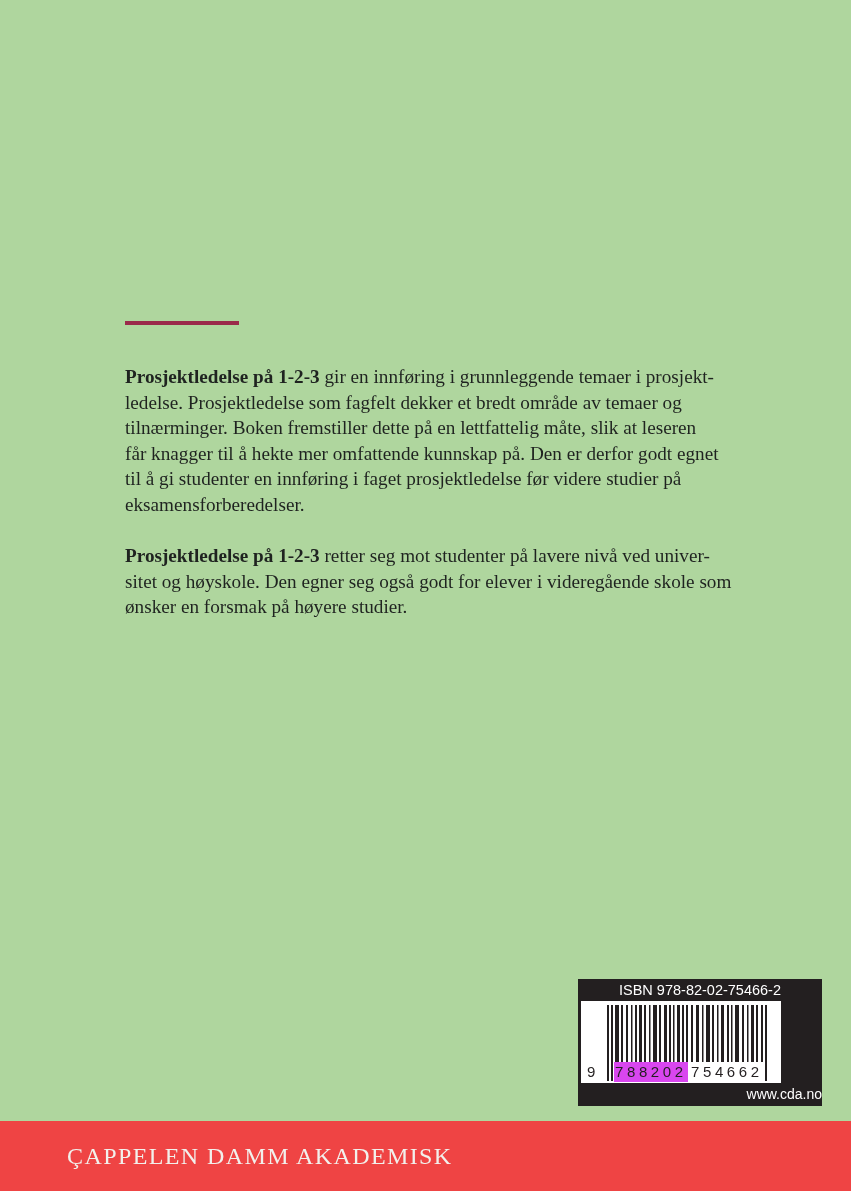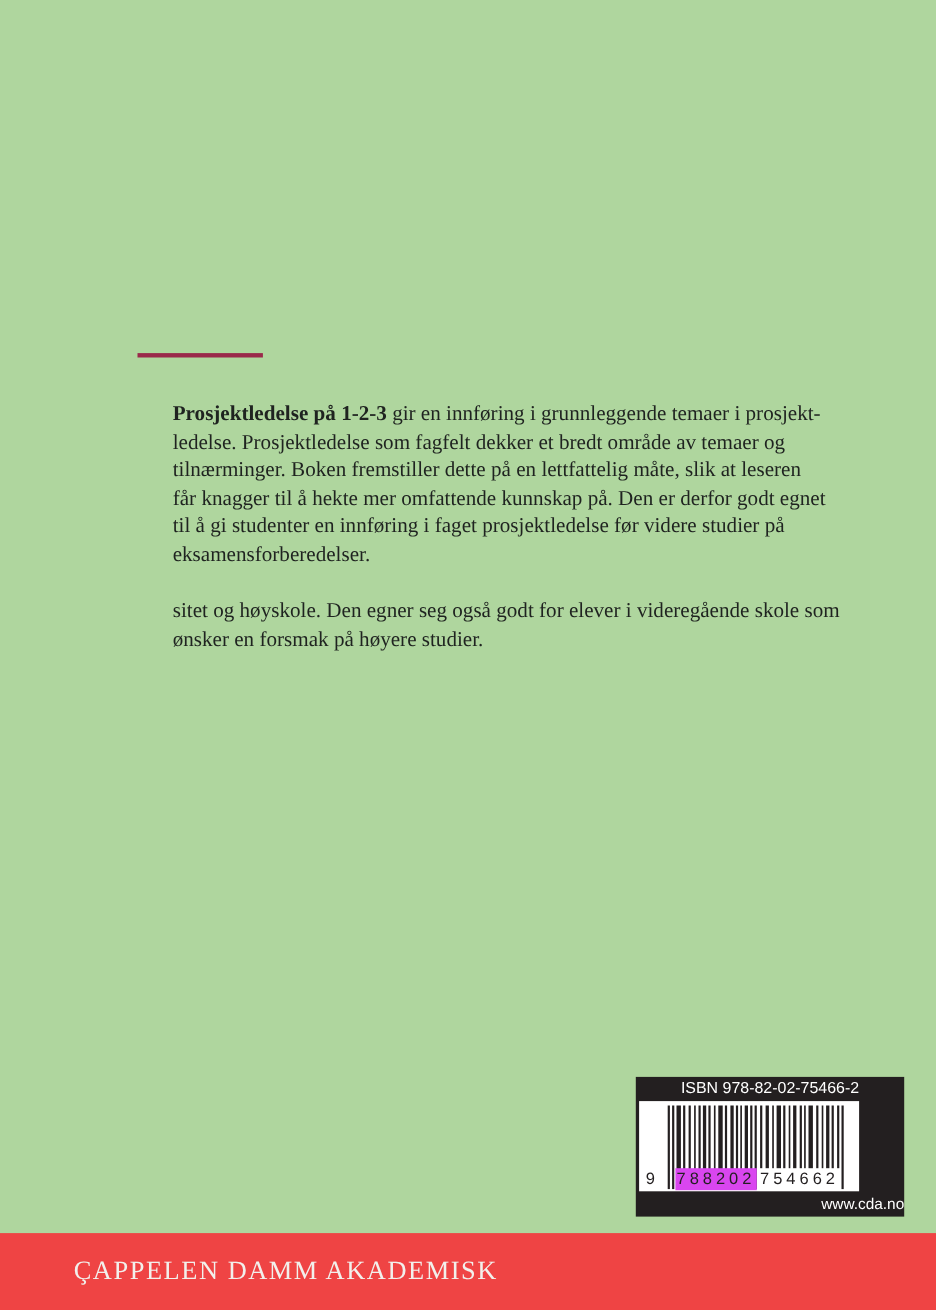--- a/index.html
+++ b/index.html
@@ -14,21 +14,21 @@
     background: #9a2a4a;
   }
   .blurb {
     position: absolute; left: 125px; top: 364px; width: 630px;
     font-family: "Liberation Serif", "DejaVu Serif", serif;
     font-size: 19.2px; line-height: 25.6px;
     color: #1f2320;
   }
   .blurb p { margin: 0; }
   .blurb p + p { margin-top: 25.6px; }
-  .blurb .line { display: block; white-space: nowrap; margin-left: 32px; }
+  .blurb .line { display: block; white-space: nowrap; }
   .blurb b { font-weight: bold; }
 
   .isbn-box {
     position: absolute; left: 578px; top: 979px; width: 206px; height: 127px;
     background: #231f20;
     padding-left: 38px;
   }
   .isbn-text {
     position: absolute; left: 0; top: 0; width: 100%; height: 22px;
     color: #ffffff; text-align: center;
@@ -77,20 +77,21 @@
 <div class="blurb">
   <p>
     <span class="line"><b>Prosjektledelse på 1-2-3</b><span> gir en innføring i grunnleggende temaer i prosjekt-</span></span>
     <span class="line">ledelse. Prosjektledelse som fagfelt dekker et bredt område av temaer og</span>
     <span class="line">tilnærminger. Boken fremstiller dette på en lettfattelig måte, slik at leseren</span>
     <span class="line">får knagger til å hekte mer omfattende kunnskap på. Den er derfor godt egnet</span>
     <span class="line">til å gi studenter en innføring i faget prosjektledelse før videre studier på</span>
     <span class="line">eksamensforberedelser.</span>
   </p>
   <p>
+    <span class="line"><b>Prosjektledelse på 1-2-3</b><span> retter seg mot studenter på lavere nivå ved univer-</span></span>
     <span class="line">sitet og høyskole. Den egner seg også godt for elever i videregående skole som</span>
     <span class="line">ønsker en forsmak på høyere studier.</span>
   </p>
 </div>
 
 <div class="isbn-box">
   <div class="isbn-text">ISBN 978-82-02-75466-2</div>
   <div class="barcode-area">
     <svg class="bars" width="200" height="82" viewBox="0 0 200 82">
       <g fill="#231f20">

